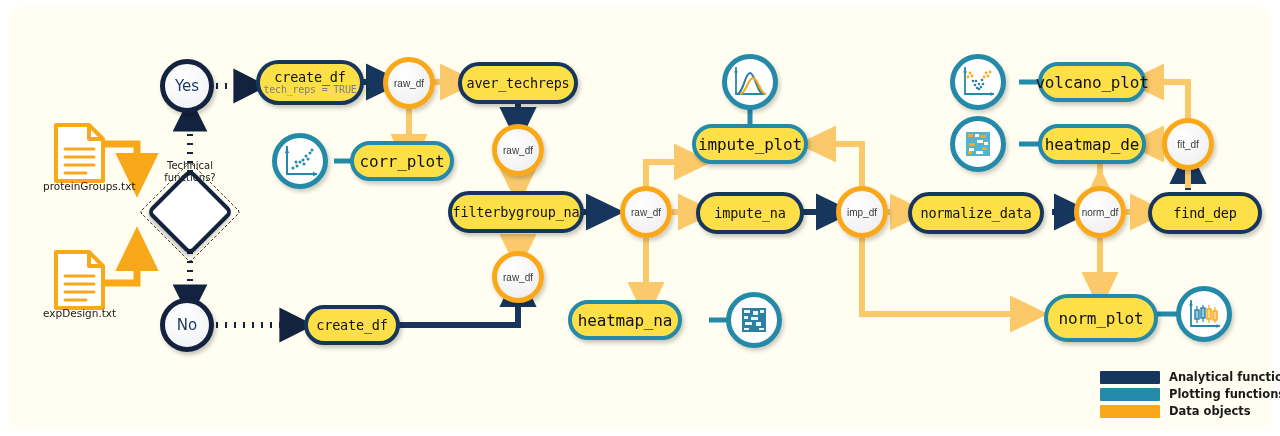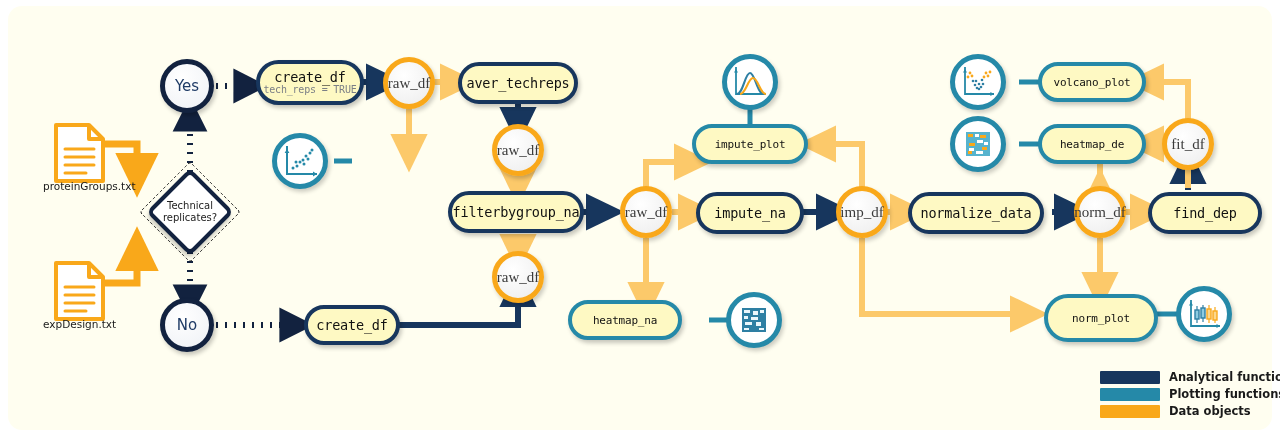--- a/index.html
+++ b/index.html
@@ -17,50 +17,50 @@
     background:#fffef0;
     border-radius:14px;
   }
   svg#wires{position:absolute;left:0;top:0;width:1280px;height:436px;}
 
   
   .node{
     position:absolute;
     box-sizing:border-box;
     display:flex;align-items:center;justify-content:center;
-    background:#fef9c3;
+    background:#fde047;
     text-align:center;
     z-index:5;
   }
   .fn{
     border-radius:999px;
     border:4px solid #17365d;
     box-shadow:2px 3px 4px rgba(0,0,0,.22);
     font-family:"DejaVu Sans Mono","Liberation Mono",monospace;
     font-size:13.5px;color:#111;letter-spacing:-.2px;
   }
   .fn.two-line{flex-direction:column;line-height:1.05;}
   .fn .sub{
     font-family:"DejaVu Sans Mono","Liberation Mono",monospace;
     font-size:10px;color:#7b7f86;letter-spacing:-.2px;margin-top:1px;
   }
   .plotfn{
     border-radius:999px;
     border:4px solid #2589a8;
     box-shadow:2px 3px 4px rgba(0,0,0,.22);
     font-family:"DejaVu Sans Mono","Liberation Mono",monospace;
-    font-size:11px;color:#111;letter-spacing:-.2px;
+    font-size:16px;color:#111;letter-spacing:-.2px;
   }
   .dataobj{
     border-radius:50%;
     border:5px solid #f9a81a;
     box-shadow:2px 3px 4px rgba(0,0,0,.20);
     background:radial-gradient(circle at 38% 32%,#ffffff 0%,#f2f2f2 70%,#e8e8e8 100%);
-    font-family:Liberation Serif, serif;
-    font-size:15px;color:#3a3a3a;
+    font-family:Liberation Sans, sans-serif;
+    font-size:10px;color:#3a3a3a;
   }
   .termnode{
     border-radius:50%;
     border:5px solid #12223f;
     background:radial-gradient(circle at 38% 32%,#ffffff 0%,#f3f5f8 70%,#eceff3 100%);
     box-shadow:2px 3px 4px rgba(0,0,0,.22);
     font-family:"DejaVu Sans","Liberation Sans",sans-serif;
     font-size:15px;color:#1f3b66;
   }
   .iconcircle{
@@ -68,21 +68,21 @@
     border:5px solid #2589a8;
     background:#ffffff;
     box-shadow:2px 3px 4px rgba(0,0,0,.20);
     overflow:hidden;
   }
   .iconcircle svg{display:block;}
 
   
   .decision{
     position:absolute;z-index:6;
-    display:flex;align-items:center;justify-content:center;
+    display:flex;align-items:flex-start;justify-content:center;
   }
   .decision .dia-out,.decision .dia-in{
     position:absolute;left:50%;top:50%;
     transform:translate(-50%,-50%) rotate(45deg);
     box-sizing:border-box;
   }
   .decision .dia-out{
     width:72px;height:72px;
     border:1.5px dashed #222;border-radius:4px;background:transparent;
   }
@@ -195,40 +195,40 @@
       <g stroke="#f9a81a" stroke-width="3" stroke-linecap="round">
         <path d="M13,27 h29"></path>
           <path d="M13,35 h29"></path>
         <path d="M13,43 h29"></path>
           <path d="M13,51 h21"></path>
       </g>
     </svg>
     <div class="doclabel">proteinGroups.txt</div>
   </div>
 
-  <div class="docitem" style="left:52px;top:260px;">
+  <div class="docitem" style="left:52px;top:249px;">
     <svg width="56" height="62" viewBox="0 0 56 62">
       <path d="M4,3 h33 l14,14 v42 h-47 z" fill="#ffffff" stroke="#f9a81a" stroke-width="4" stroke-linejoin="round"></path>
       <path d="M37,3 v14 h14" fill="none" stroke="#f9a81a" stroke-width="4" stroke-linejoin="round"></path>
       <g stroke="#f9a81a" stroke-width="3" stroke-linecap="round">
         <path d="M13,27 h29"></path>
           <path d="M13,35 h29"></path>
         <path d="M13,43 h29"></path>
           <path d="M13,51 h21"></path>
       </g>
     </svg>
     <div class="doclabel">expDesign.txt</div>
   </div>
 
   <div class="decision" style="left:138px;top:160px;width:104px;height:104px;">
     <div class="dia-out"></div>
     <div class="dia-in"></div>
     <div class="dlabel">
       <div>Technical</div>
-      <div>replicates?</div>
+      <div>functions?</div>
     </div>
   </div>
 
   <div class="node termnode" style="left:160px;top:59px;width:54px;height:54px;">
     <span>Yes</span>
   </div>
   <div class="node termnode" style="left:160px;top:298px;width:54px;height:54px;">
     <span>No</span>
   </div>
 
@@ -261,20 +261,23 @@
           <circle cx="26" cy="22" r="1.5"></circle>
         <circle cx="29" cy="18" r="1.5"></circle>
           <circle cx="33" cy="15" r="1.5"></circle>
         <circle cx="19" cy="24" r="1.5"></circle>
           <circle cx="27" cy="26" r="1.5"></circle>
         <circle cx="31" cy="21" r="1.5"></circle>
           <circle cx="35" cy="12" r="1.5"></circle>
       </g>
     </svg>
   </div>
+  <div class="node plotfn" style="left:350px;top:141px;width:104px;height:40px;">
+    <span>corr_plot</span>
+  </div>
 
   <div class="node fn" style="left:304px;top:305px;width:96px;height:40px;">
     <span>create_df</span>
   </div>
   <div class="node dataobj" style="left:492px;top:251px;width:52px;height:52px;">
     <span>raw_df</span>
   </div>
 
   <div class="node fn" style="left:448px;top:191px;width:136px;height:42px;">
     <span>filterbygroup_na</span>

